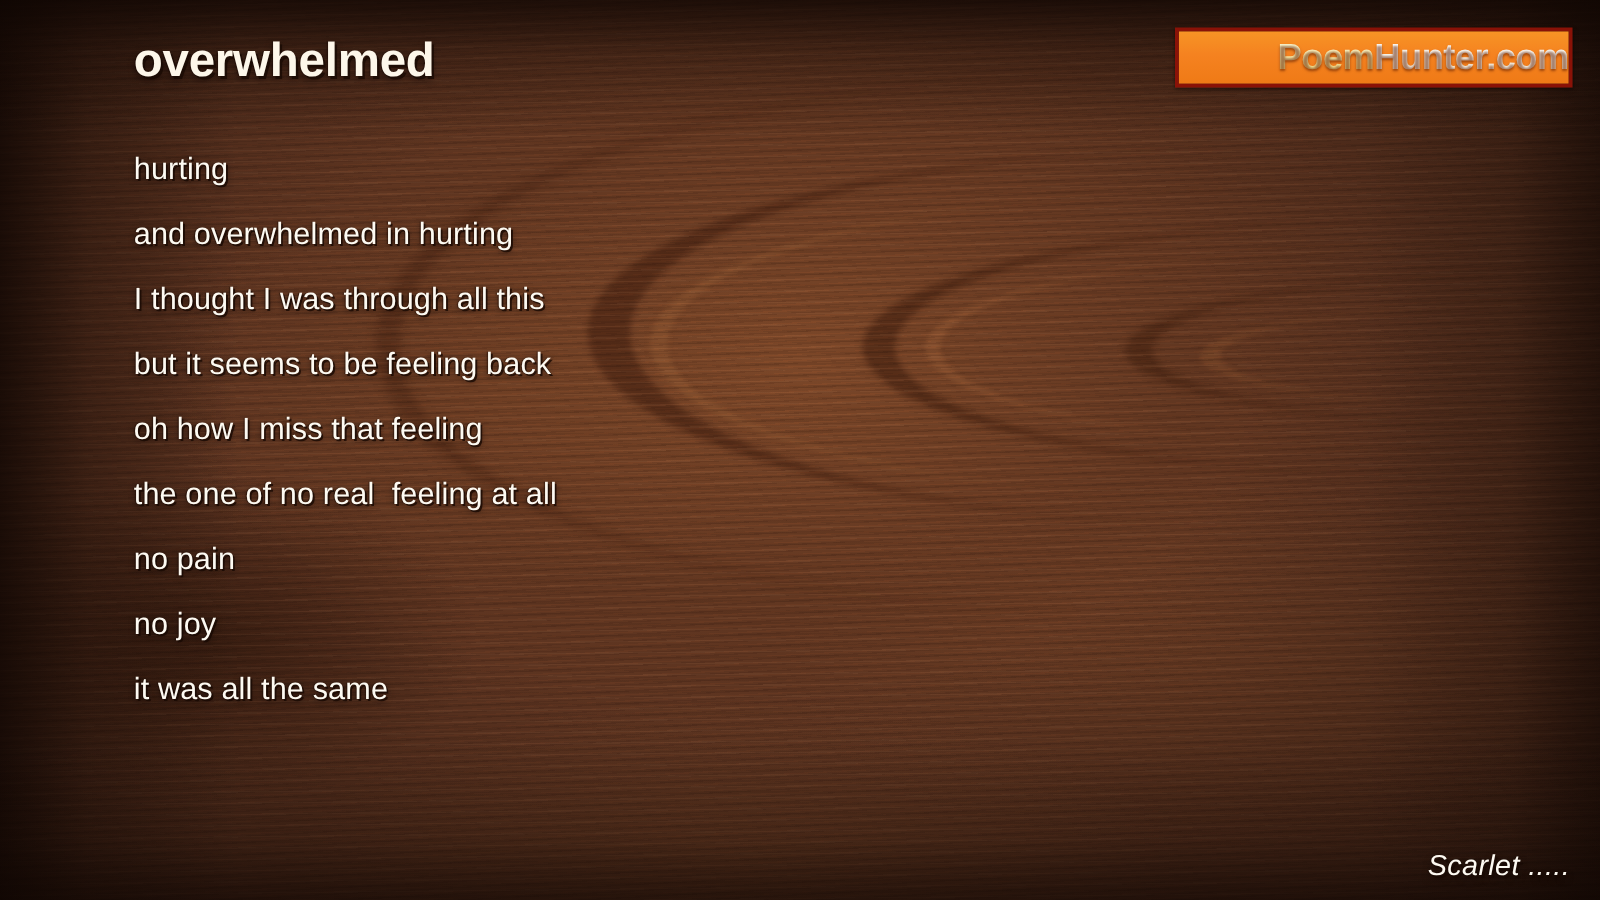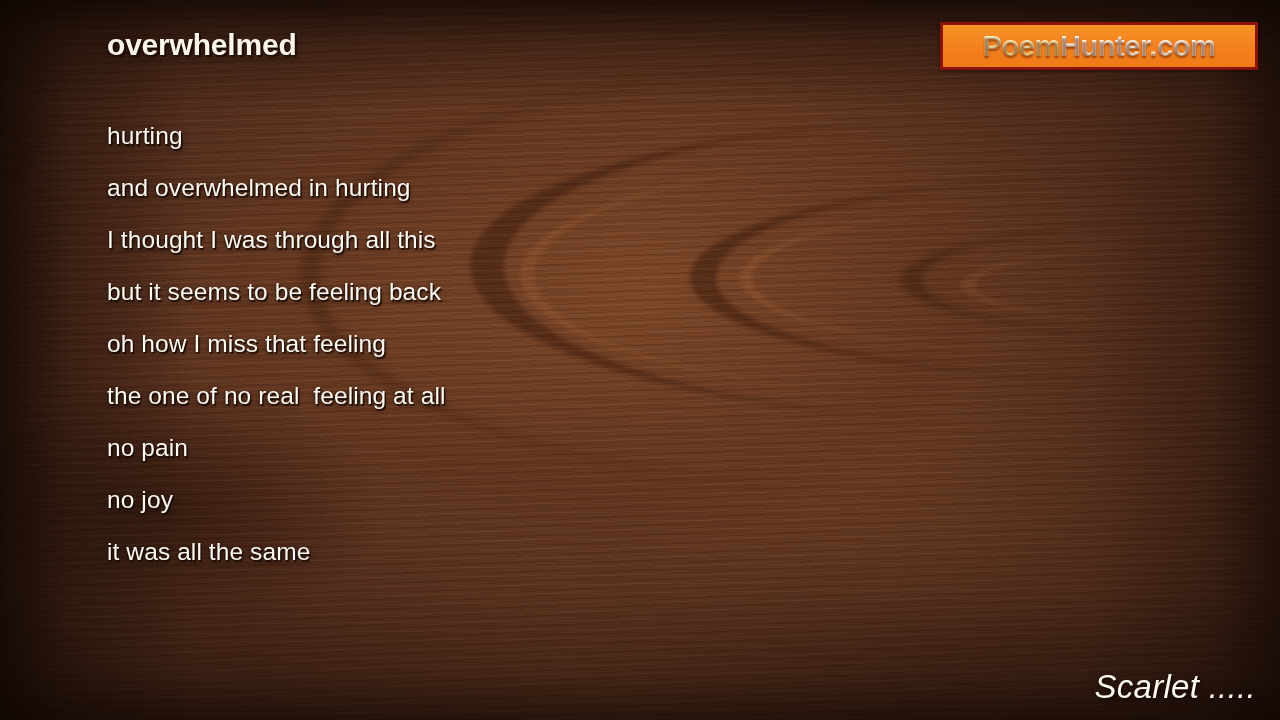--- a/index.html
+++ b/index.html
@@ -144,21 +144,21 @@
     pointer-events:none;
   }
 
   
   #brand-logo {
     position:absolute;
     left:940px; top:22px;
     width:318px; height:48px;
     background:linear-gradient(to bottom, #f79425 0%, #f58220 45%, #ef7a16 100%);
     border:3px solid #8a1207;
-    display:flex; align-items:center; justify-content:center;
+    display:flex; align-items:center; justify-content:flex-end;
     box-shadow:0 1px 3px rgba(0,0,0,0.55);
   }
   #brand-logo .logo-text {
     font-size:29px;
     font-weight:bold;
     letter-spacing:-0.4px;
     line-height:1;
     white-space:nowrap;
     text-shadow:0 2px 2px rgba(90,25,0,0.55);
   }
@@ -170,21 +170,21 @@
   #brand-logo .logo-hunter {
     background:linear-gradient(to bottom, #ffffff 0%, #fffdf2 50%, #f7ead2 100%);
     -webkit-background-clip:text; background-clip:text;
     color:transparent;
   }
 
   
   #poem-title {
     position:absolute;
     left:107px; top:28px;
-    font-size:30px;
+    font-size:38px;
     font-weight:bold;
     color:#fdf7ea;
     letter-spacing:-0.2px;
     line-height:1.12;
     text-shadow:
       2px 2px 0 rgba(24,9,3,0.75),
       -1px 0 0 rgba(24,9,3,0.35),
       0 3px 6px rgba(12,4,1,0.55);
     white-space:nowrap;
   }
@@ -204,21 +204,21 @@
     white-space:pre;
     text-shadow:
       1.5px 1.5px 0 rgba(24,9,3,0.80),
       -1px 0 0 rgba(24,9,3,0.40),
       0 2px 5px rgba(12,4,1,0.60);
   }
 
   #poem-author {
     position:absolute;
     right:24px; bottom:14px;
-    font-size:33px;
+    font-size:23px;
     font-style:italic;
     font-weight:normal;
     color:#fdfaf2;
     letter-spacing:0.3px;
     white-space:nowrap;
     text-shadow:
       2px 2px 0 rgba(24,9,3,0.75),
       -1px 0 0 rgba(24,9,3,0.35),
       0 3px 6px rgba(12,4,1,0.55);
     margin-left: 11px;

